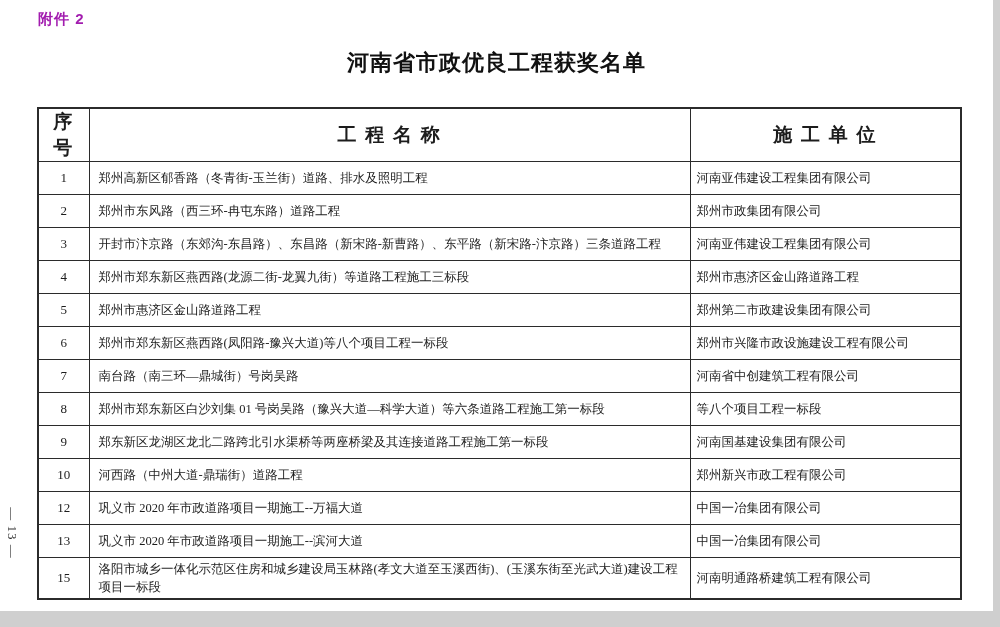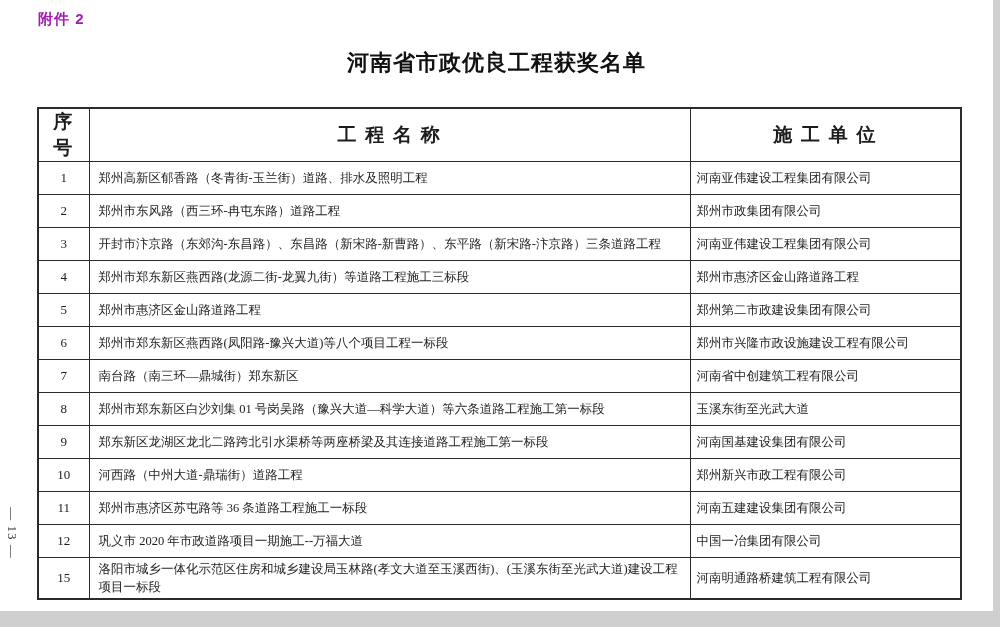--- a/index.html
+++ b/index.html
@@ -122,54 +122,54 @@
   </tr>
 
   <tr>
     <td class="no">6</td>
     <td class="project">郑州市郑东新区燕西路(凤阳路-豫兴大道)等八个项目工程一标段</td>
     <td class="company">郑州市兴隆市政设施建设工程有限公司</td>
   </tr>
 
   <tr>
     <td class="no">7</td>
-    <td class="project">南台路（南三环—鼎城街）郑东新区</td>
+    <td class="project">南台路（南三环—鼎城街）号岗吴路</td>
     <td class="company">河南省中创建筑工程有限公司</td>
   </tr>
 
   <tr>
     <td class="no">8</td>
     <td class="project">郑州市郑东新区白沙刘集 01 号岗吴路（豫兴大道—科学大道）等六条道路工程施工第一标段</td>
-    <td class="company">玉溪东街至光武大道</td>
+    <td class="company">等八个项目工程一标段</td>
   </tr>
 
   <tr>
     <td class="no">9</td>
     <td class="project">郑东新区龙湖区龙北二路跨北引水渠桥等两座桥梁及其连接道路工程施工第一标段</td>
     <td class="company">河南国基建设集团有限公司</td>
   </tr>
 
   <tr>
     <td class="no">10</td>
     <td class="project">河西路（中州大道-鼎瑞街）道路工程</td>
     <td class="company">郑州新兴市政工程有限公司</td>
   </tr>
 
-  <tr>
-    <td class="no">11</td>
-    <td class="project">郑州市惠济区苏屯路等 36 条道路工程施工一标段</td>
-    <td class="company">河南五建建设集团有限公司</td>
-  </tr>
 
   <tr>
     <td class="no">12</td>
     <td class="project">巩义市 2020 年市政道路项目一期施工--万福大道</td>
     <td class="company">中国一冶集团有限公司</td>
   </tr>
 
+  <tr>
+    <td class="no">13</td>
+    <td class="project">巩义市 2020 年市政道路项目一期施工--滨河大道</td>
+    <td class="company">中国一冶集团有限公司</td>
+  </tr>
 
 
   <tr>
     <td class="no">15</td>
     <td class="project">洛阳市城乡一体化示范区住房和城乡建设局玉林路(孝文大道至玉溪西街)、(玉溪东街至光武大道)建设工程项目一标段</td>
     <td class="company">河南明通路桥建筑工程有限公司</td>
   </tr>
 </tbody>
   </table>
 

